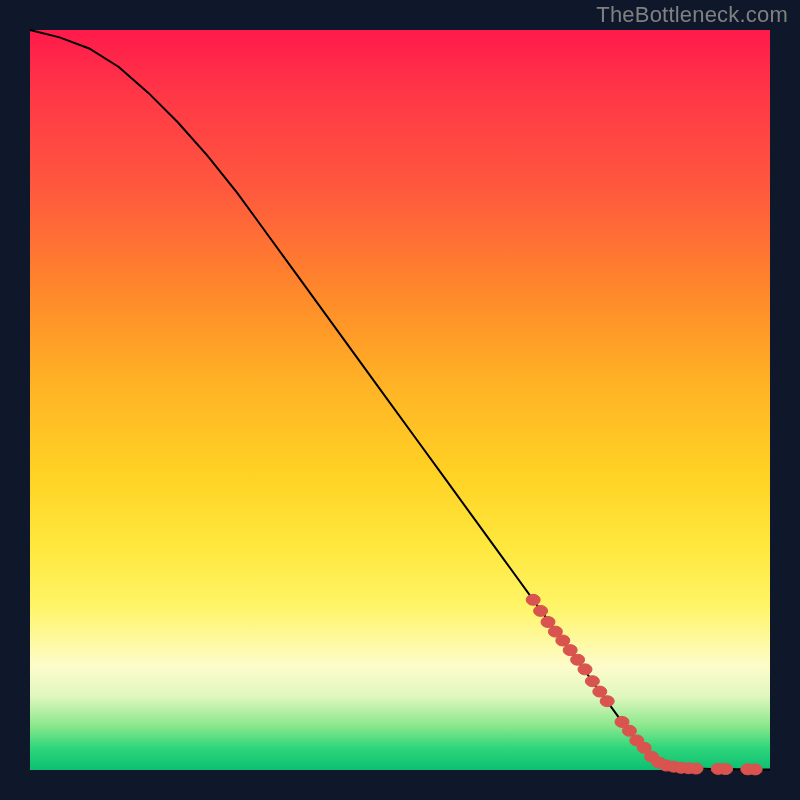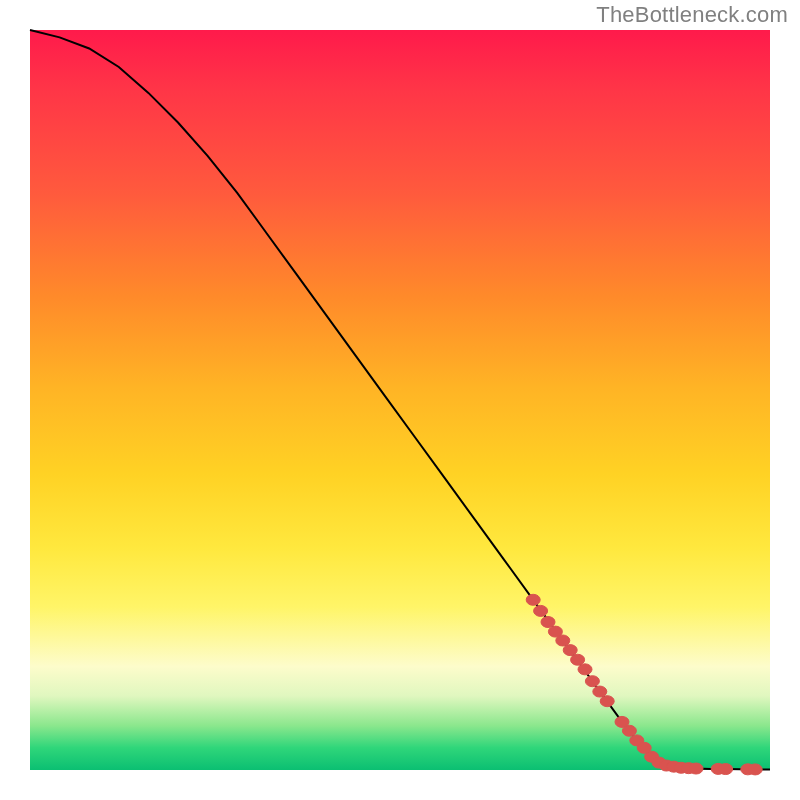--- a/index.html
+++ b/index.html
@@ -8,21 +8,21 @@
     width: 800px;
     height: 800px;
     background: #000;
     overflow: hidden;
     font-family: Arial, Helvetica, sans-serif;
   }
   .frame {
     position: relative;
     width: 800px;
     height: 800px;
-    background: #ffffff;
+    background: #0f172a;
   }
   .watermark {
     position: absolute;
     top: 2px;
     right: 12px;
     color: #808080;
     font-size: 22px;
     font-weight: 400;
     letter-spacing: 0.2px;
     z-index: 10;

